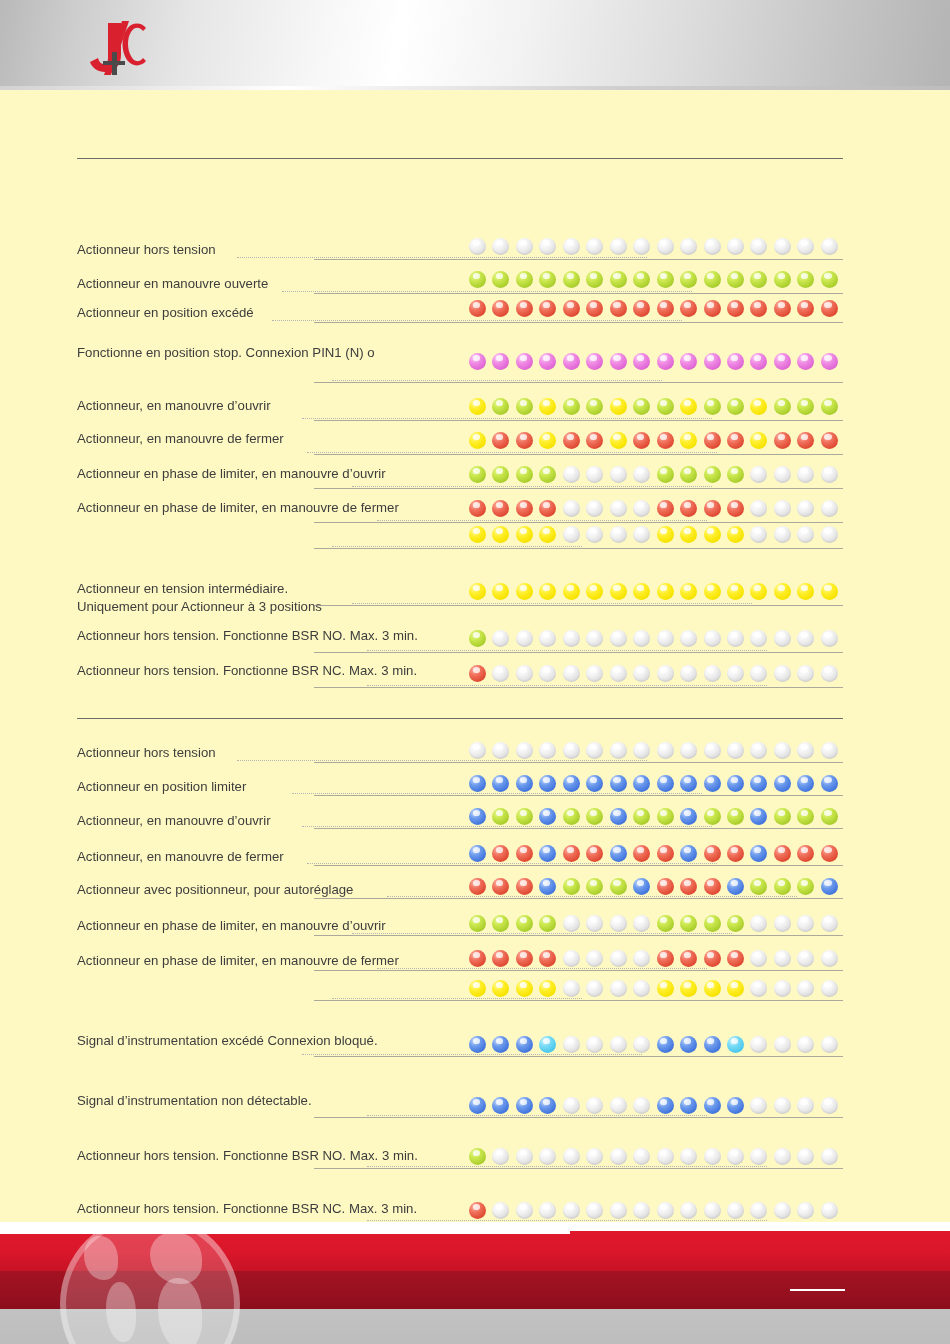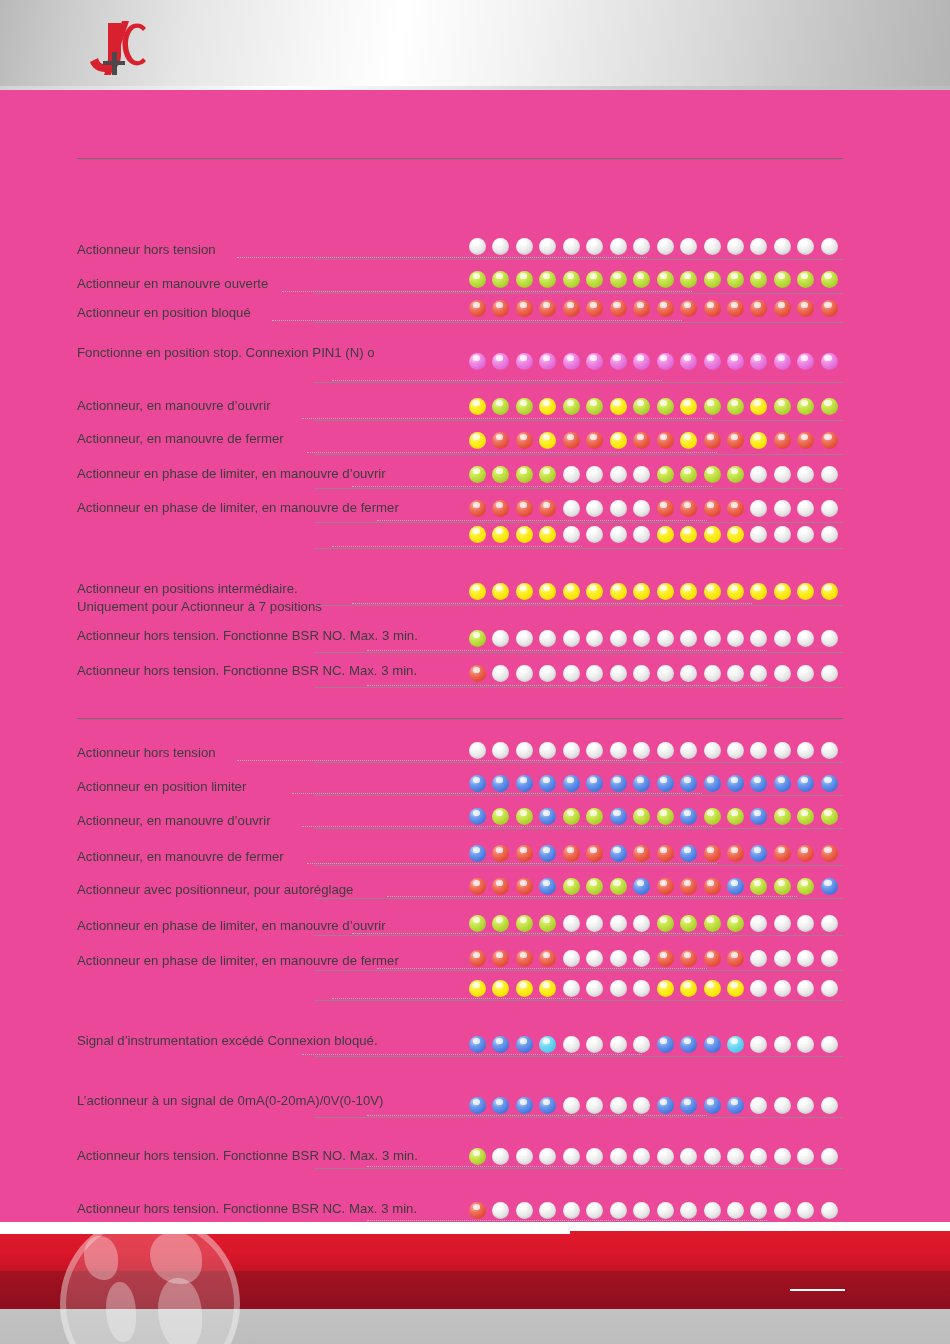--- a/index.html
+++ b/index.html
@@ -2,21 +2,21 @@
 <html><head>
 <meta charset="utf-8">
 <style>
   * { box-sizing: border-box; margin: 0; padding: 0; }
   html, body {
     width: 950px; height: 1344px;
     font-family: "Liberation Sans", sans-serif;
     background: #ffffff;
     overflow: hidden;
   }
-  .page { position: relative; width: 950px; height: 1344px; background:#ec4899; }
+  .page { position: relative; width: 950px; height: 1344px; background:#fef9c3; }
 
   
   .header {
     position: absolute; top: 0; left: 0;
     width: 950px; height: 90px;
     background: linear-gradient(100deg,
       #b9b9b9 0%, #cdcdcd 8%, #e6e6e6 20%,
       #f7f7f7 34%, #ffffff 42%, #f2f2f2 55%,
       #dcdcdc 72%, #c4c4c4 88%, #b4b4b4 100%);
   }
@@ -181,21 +181,21 @@
         <div class="led green" style="left: 187.6px;"></div>
         <div class="led green" style="left: 211.05px;"></div>
         <div class="led green" style="left: 234.5px;"></div>
         <div class="led green" style="left: 257.95px;"></div>
         <div class="led green" style="left: 281.4px;"></div>
         <div class="led green" style="left: 304.85px;"></div>
         <div class="led green" style="left: 328.3px;"></div>
         <div class="led green" style="left: 351.75px;"></div>
       </div>
       <div class="row-label" style="position: absolute; left: 77px; top: 215px;">
-        <div>Actionneur en position bloqué</div>
+        <div>Actionneur en position excédé</div>
       </div>
       <div class="leader" style="left: 272px; width: 410px; top: 230px;"></div>
       <div class="baseline" style="left: 314px; width: 529px; top: 232px;"></div>
       <div class="leds" style="left: 469px; top: 210px;">
         <div class="led red" style="left: 0px;"></div>
         <div class="led red" style="left: 23.45px;"></div>
         <div class="led red" style="left: 46.9px;"></div>
         <div class="led red" style="left: 70.35px;"></div>
         <div class="led red" style="left: 93.8px;"></div>
         <div class="led red" style="left: 117.25px;"></div>
@@ -339,22 +339,22 @@
         <div class="led yellow" style="left: 187.6px;"></div>
         <div class="led yellow" style="left: 211.05px;"></div>
         <div class="led yellow" style="left: 234.5px;"></div>
         <div class="led yellow" style="left: 257.95px;"></div>
         <div class="led off" style="left: 281.4px;"></div>
         <div class="led off" style="left: 304.85px;"></div>
         <div class="led off" style="left: 328.3px;"></div>
         <div class="led off" style="left: 351.75px;"></div>
       </div>
       <div class="row-label two-line" style="position: absolute; left: 77px; top: 490px;">
-        <div>Actionneur en positions intermédiaire.</div>
-        <div>Uniquement pour Actionneur à 7 positions</div>
+        <div>Actionneur en tension intermédiaire.</div>
+        <div>Uniquement pour Actionneur à 3 positions</div>
       </div>
       <div class="leader" style="left: 352px; width: 400px; top: 513px;"></div>
       <div class="baseline" style="left: 314px; width: 529px; top: 515px;"></div>
       <div class="leds" style="left: 469px; top: 493px;">
         <div class="led yellow" style="left: 0px;"></div>
         <div class="led yellow" style="left: 23.45px;"></div>
         <div class="led yellow" style="left: 46.9px;"></div>
         <div class="led yellow" style="left: 70.35px;"></div>
         <div class="led yellow" style="left: 93.8px;"></div>
         <div class="led yellow" style="left: 117.25px;"></div>
@@ -614,21 +614,21 @@
         <div class="led blue" style="left: 187.6px;"></div>
         <div class="led blue" style="left: 211.05px;"></div>
         <div class="led blue" style="left: 234.5px;"></div>
         <div class="led cyan" style="left: 257.95px;"></div>
         <div class="led off" style="left: 281.4px;"></div>
         <div class="led off" style="left: 304.85px;"></div>
         <div class="led off" style="left: 328.3px;"></div>
         <div class="led off" style="left: 351.75px;"></div>
       </div>
       <div class="row-label two-line" style="position: absolute; left: 77px; top: 1002px;">
-        <div>L’actionneur à un signal de 0mA(0-20mA)/0V(0-10V)</div>
+        <div>Signal d’instrumentation non détectable.</div>
       </div>
       <div class="leader" style="left: 367px; width: 340px; top: 1025px;"></div>
       <div class="baseline" style="left: 314px; width: 529px; top: 1027px;"></div>
       <div class="leds" style="left: 469px; top: 1007px;">
         <div class="led blue" style="left: 0px;"></div>
         <div class="led blue" style="left: 23.45px;"></div>
         <div class="led blue" style="left: 46.9px;"></div>
         <div class="led blue" style="left: 70.35px;"></div>
         <div class="led off" style="left: 93.8px;"></div>
         <div class="led off" style="left: 117.25px;"></div>

